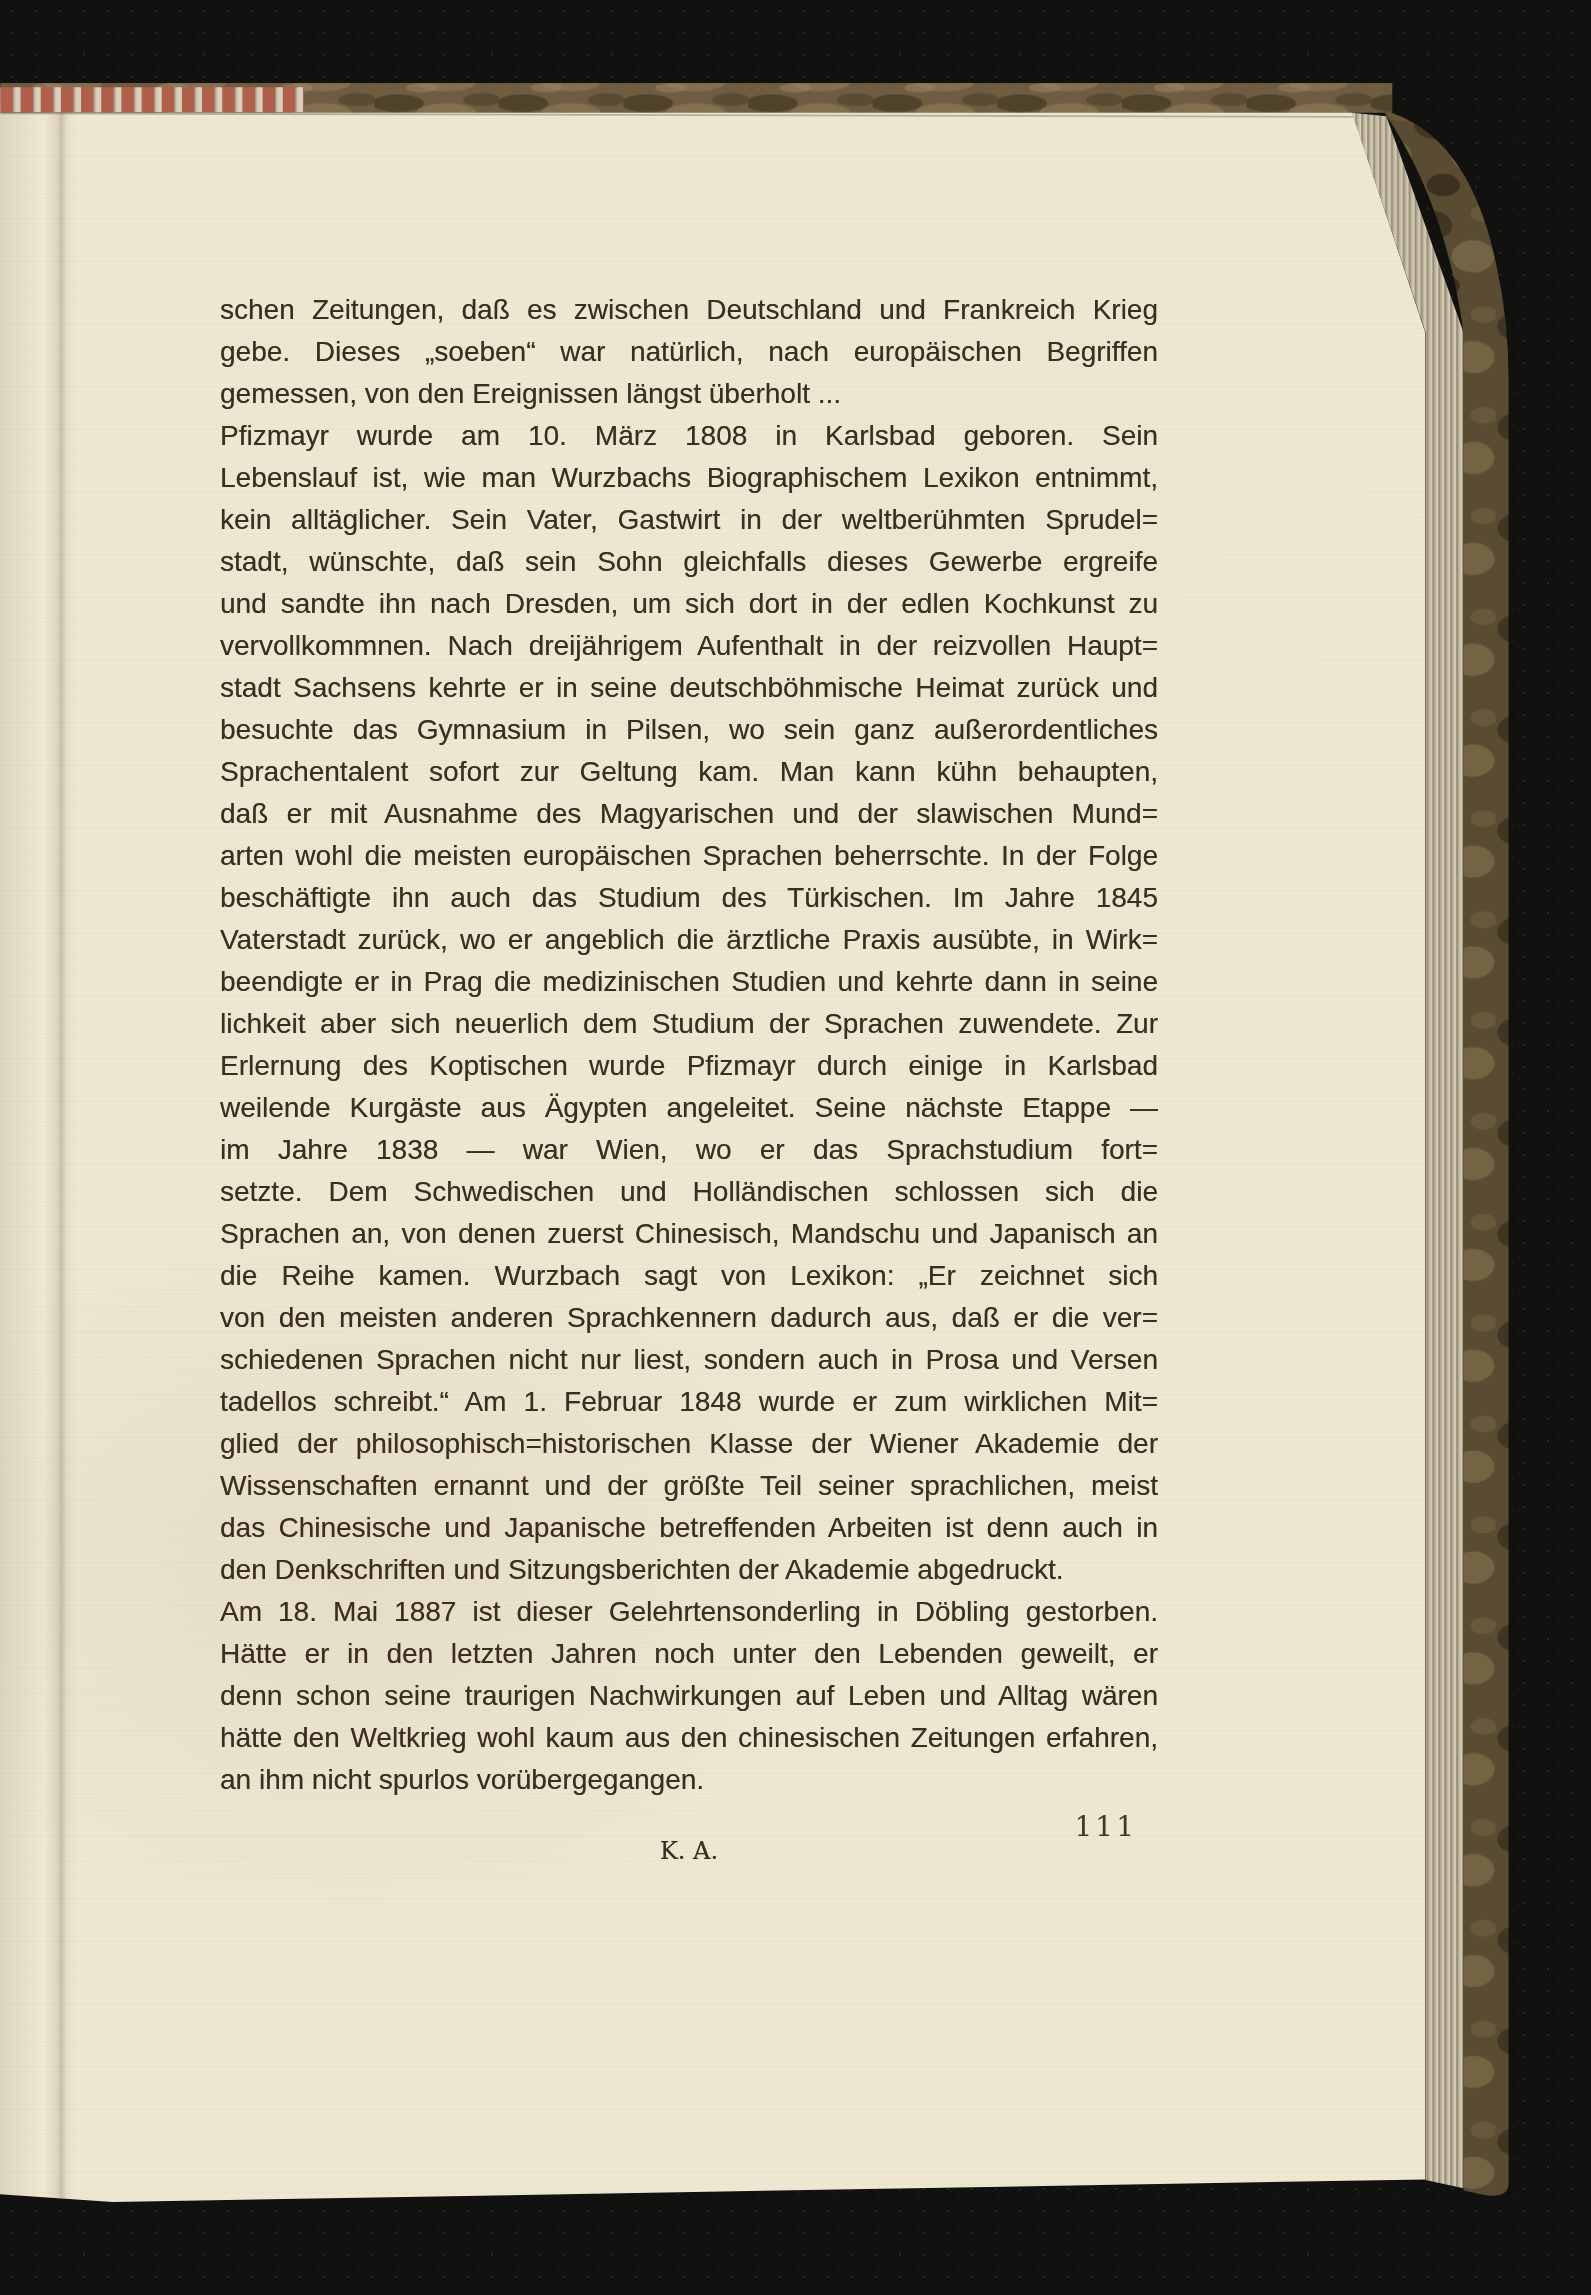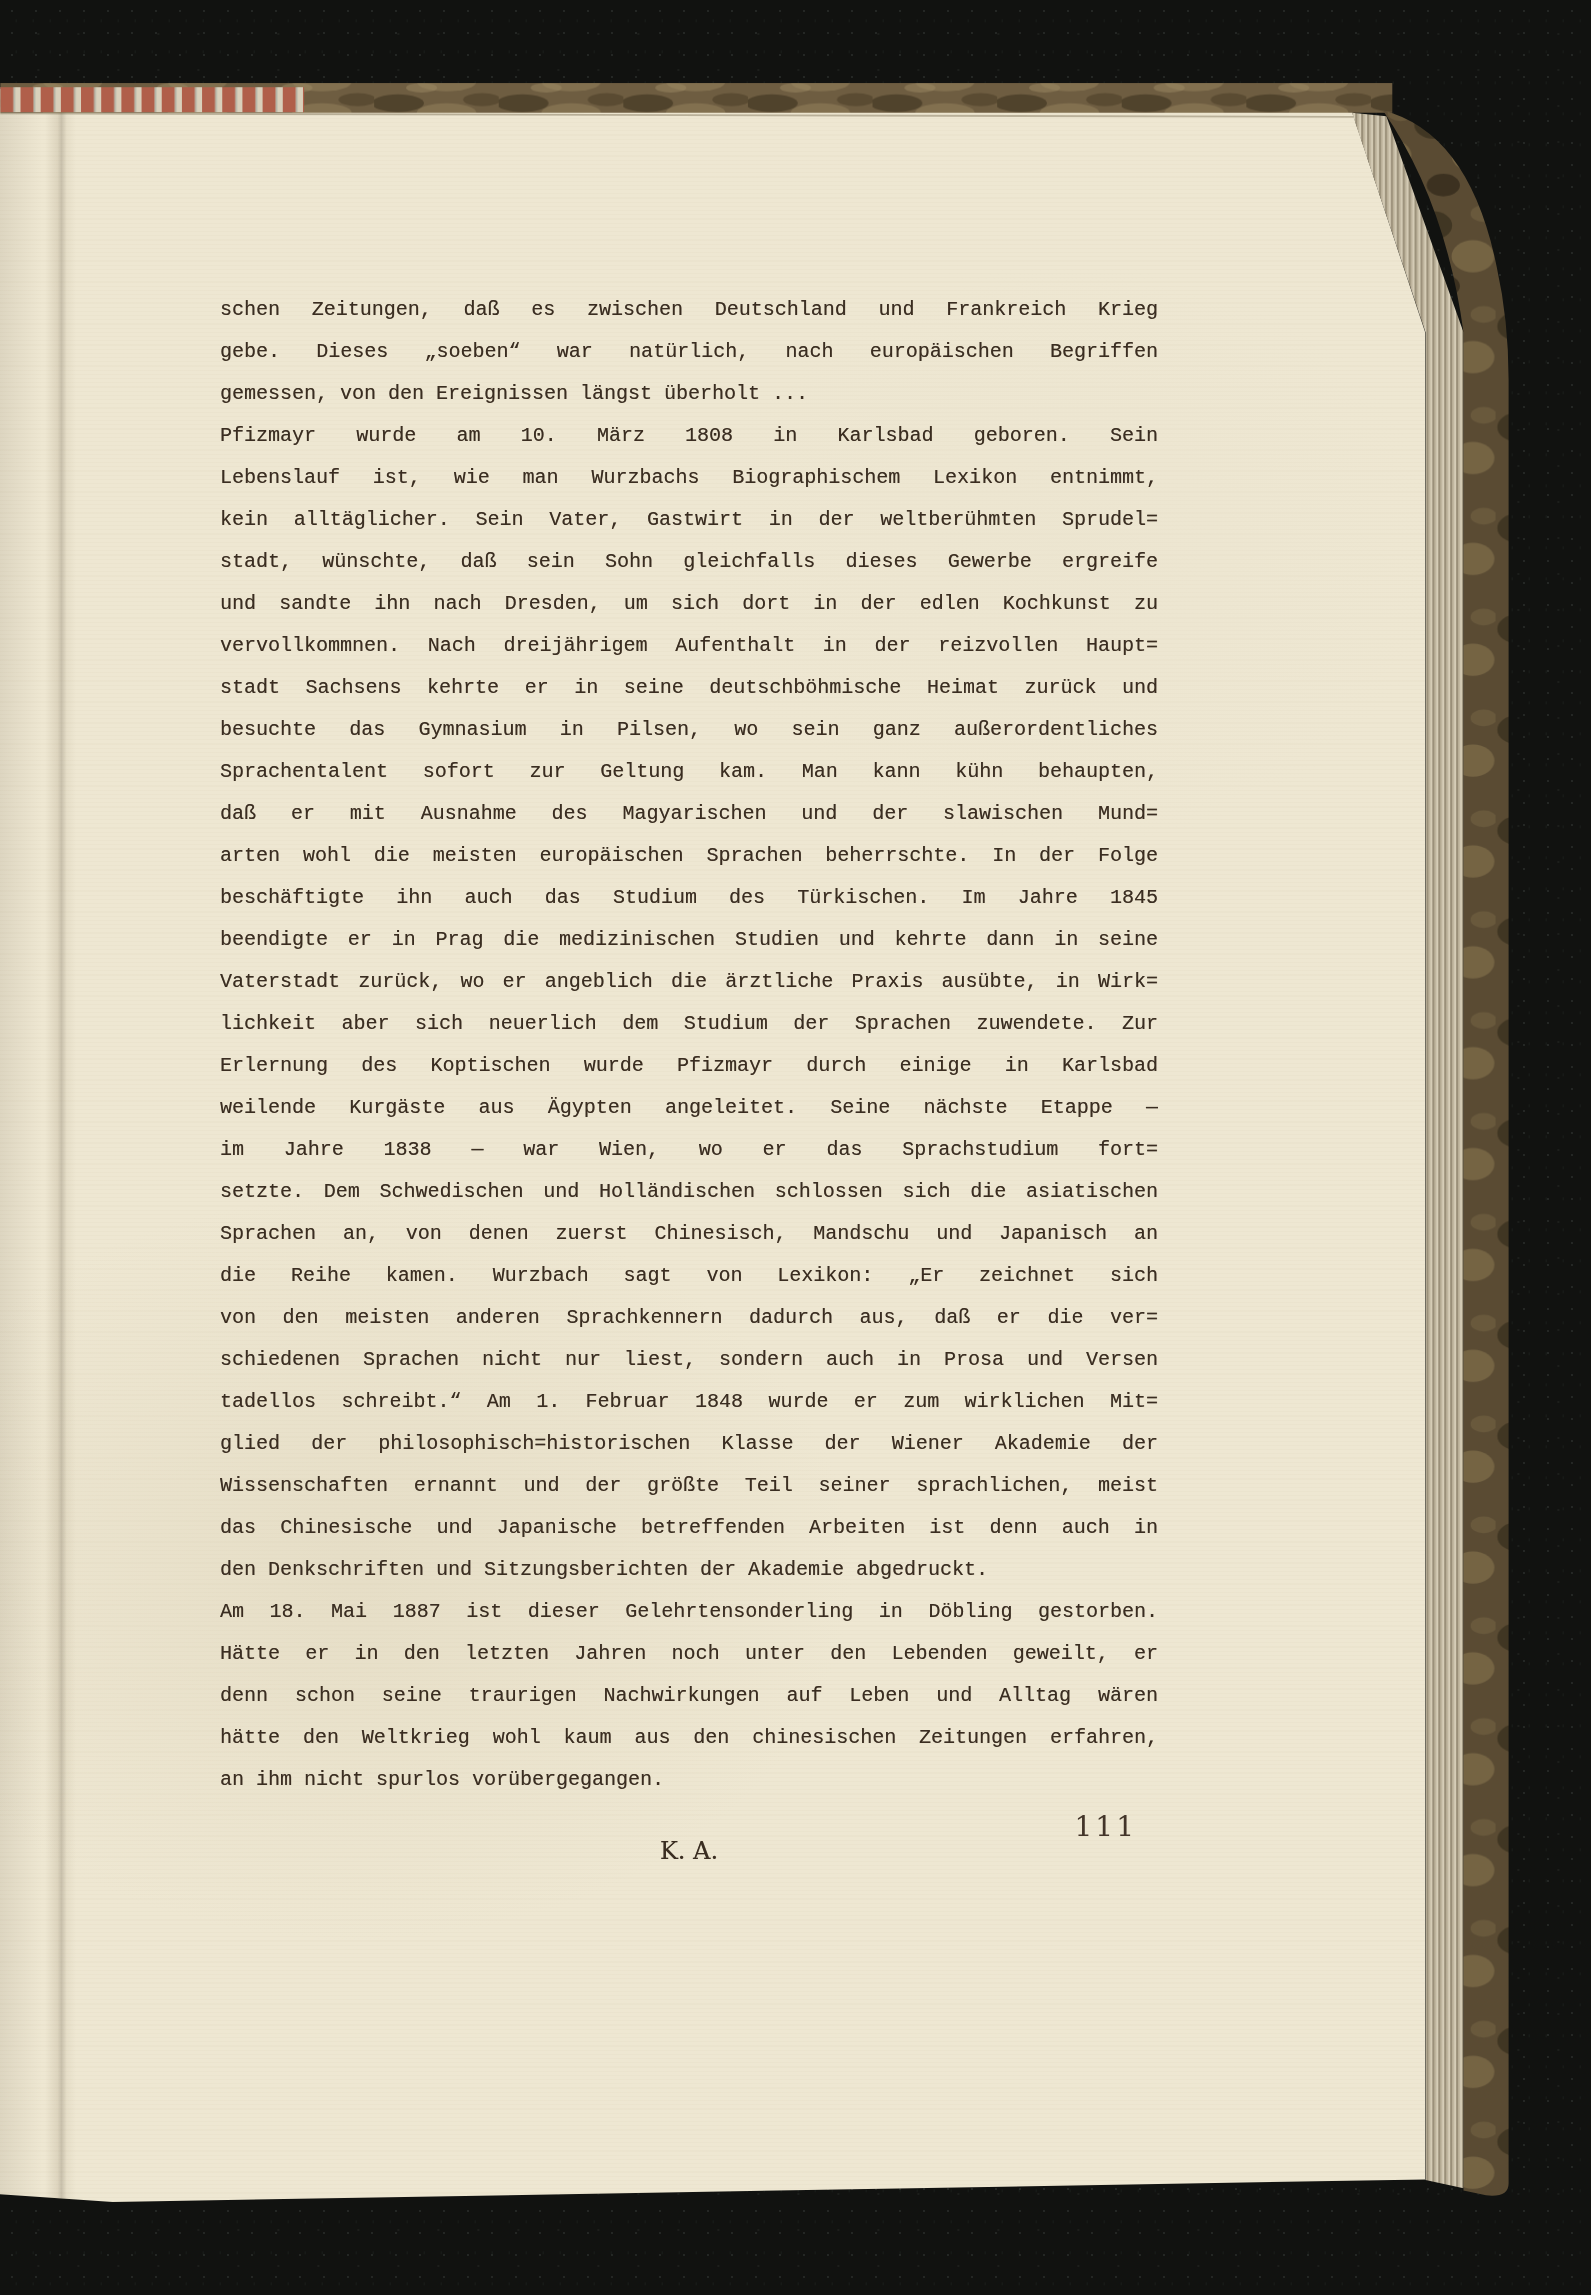--- a/index.html
+++ b/index.html
@@ -26,21 +26,21 @@
     content:"";position:absolute;left:0;top:0;width:42px;height:100%;
     background:linear-gradient(90deg, rgba(70,58,40,.10), rgba(70,58,40,0));
   }
   .gutter{
     position:absolute;left:45px;top:0;width:31px;height:100%;
     background:linear-gradient(90deg, rgba(110,92,62,0), rgba(110,92,62,.13) 40%, rgba(66,54,36,.22) 53%, rgba(120,102,70,.07) 70%, rgba(110,92,62,0));
   }
   .text-block{position:absolute;left:220px;top:200px;width:938px;}
   .line{
     height:42px;line-height:42px;overflow:hidden;
-    font-family:Liberation Mono, monospace;font-size:20px;color:#3a2d21;
+    font-family:Liberation Sans, sans-serif;font-size:28px;color:#3a2d21;
     text-align:justify;text-align-last:justify;
     text-shadow:0.2px 0 0 rgba(58,45,33,.55);
     white-space:normal;
   }
   .line.end{text-align-last:left;}
   .signature{
     position:absolute;left:220px;top:1741px;width:938px;height:42px;line-height:42px;
     font-family:"DejaVu Serif", serif;font-size:24px;color:#3a2d21;text-align:center;
     text-shadow:0.2px 0 0 rgba(58,45,33,.55);
   }
@@ -67,22 +67,22 @@
         <div class="line">kein alltäglicher. Sein Vater, Gastwirt in der weltberühmten Sprudel=</div>
         <div class="line">stadt, wünschte, daß sein Sohn gleichfalls dieses Gewerbe ergreife</div>
         <div class="line">und sandte ihn nach Dresden, um sich dort in der edlen Kochkunst zu</div>
         <div class="line">vervollkommnen. Nach dreijährigem Aufenthalt in der reizvollen Haupt=</div>
         <div class="line">stadt Sachsens kehrte er in seine deutschböhmische Heimat zurück und</div>
         <div class="line">besuchte das Gymnasium in Pilsen, wo sein ganz außerordentliches</div>
         <div class="line">Sprachentalent sofort zur Geltung kam. Man kann kühn behaupten,</div>
         <div class="line">daß er mit Ausnahme des Magyarischen und der slawischen Mund=</div>
         <div class="line">arten wohl die meisten europäischen Sprachen beherrschte. In der Folge</div>
         <div class="line">beschäftigte ihn auch das Studium des Türkischen. Im Jahre 1845</div>
+        <div class="line">Vaterstadt zurück, wo er angeblich die ärztliche Praxis ausübte, in Wirk=</div>
         <div class="line">beendigte er in Prag die medizinischen Studien und kehrte dann in seine</div>
-        <div class="line">Vaterstadt zurück, wo er angeblich die ärztliche Praxis ausübte, in Wirk=</div>
         <div class="line">lichkeit aber sich neuerlich dem Studium der Sprachen zuwendete. Zur</div>
         <div class="line">Erlernung des Koptischen wurde Pfizmayr durch einige in Karlsbad</div>
         <div class="line">weilende Kurgäste aus Ägypten angeleitet. Seine nächste Etappe —</div>
         <div class="line">im Jahre 1838 — war Wien, wo er das Sprachstudium fort=</div>
         <div class="line">setzte. Dem Schwedischen und Holländischen schlossen sich die asiatischen</div>
         <div class="line">Sprachen an, von denen zuerst Chinesisch, Mandschu und Japanisch an</div>
         <div class="line">die Reihe kamen. Wurzbach sagt von Lexikon: „Er zeichnet sich</div>
         <div class="line">von den meisten anderen Sprachkennern dadurch aus, daß er die ver=</div>
         <div class="line">schiedenen Sprachen nicht nur liest, sondern auch in Prosa und Versen</div>
         <div class="line">tadellos schreibt.“ Am 1. Februar 1848 wurde er zum wirklichen Mit=</div>

